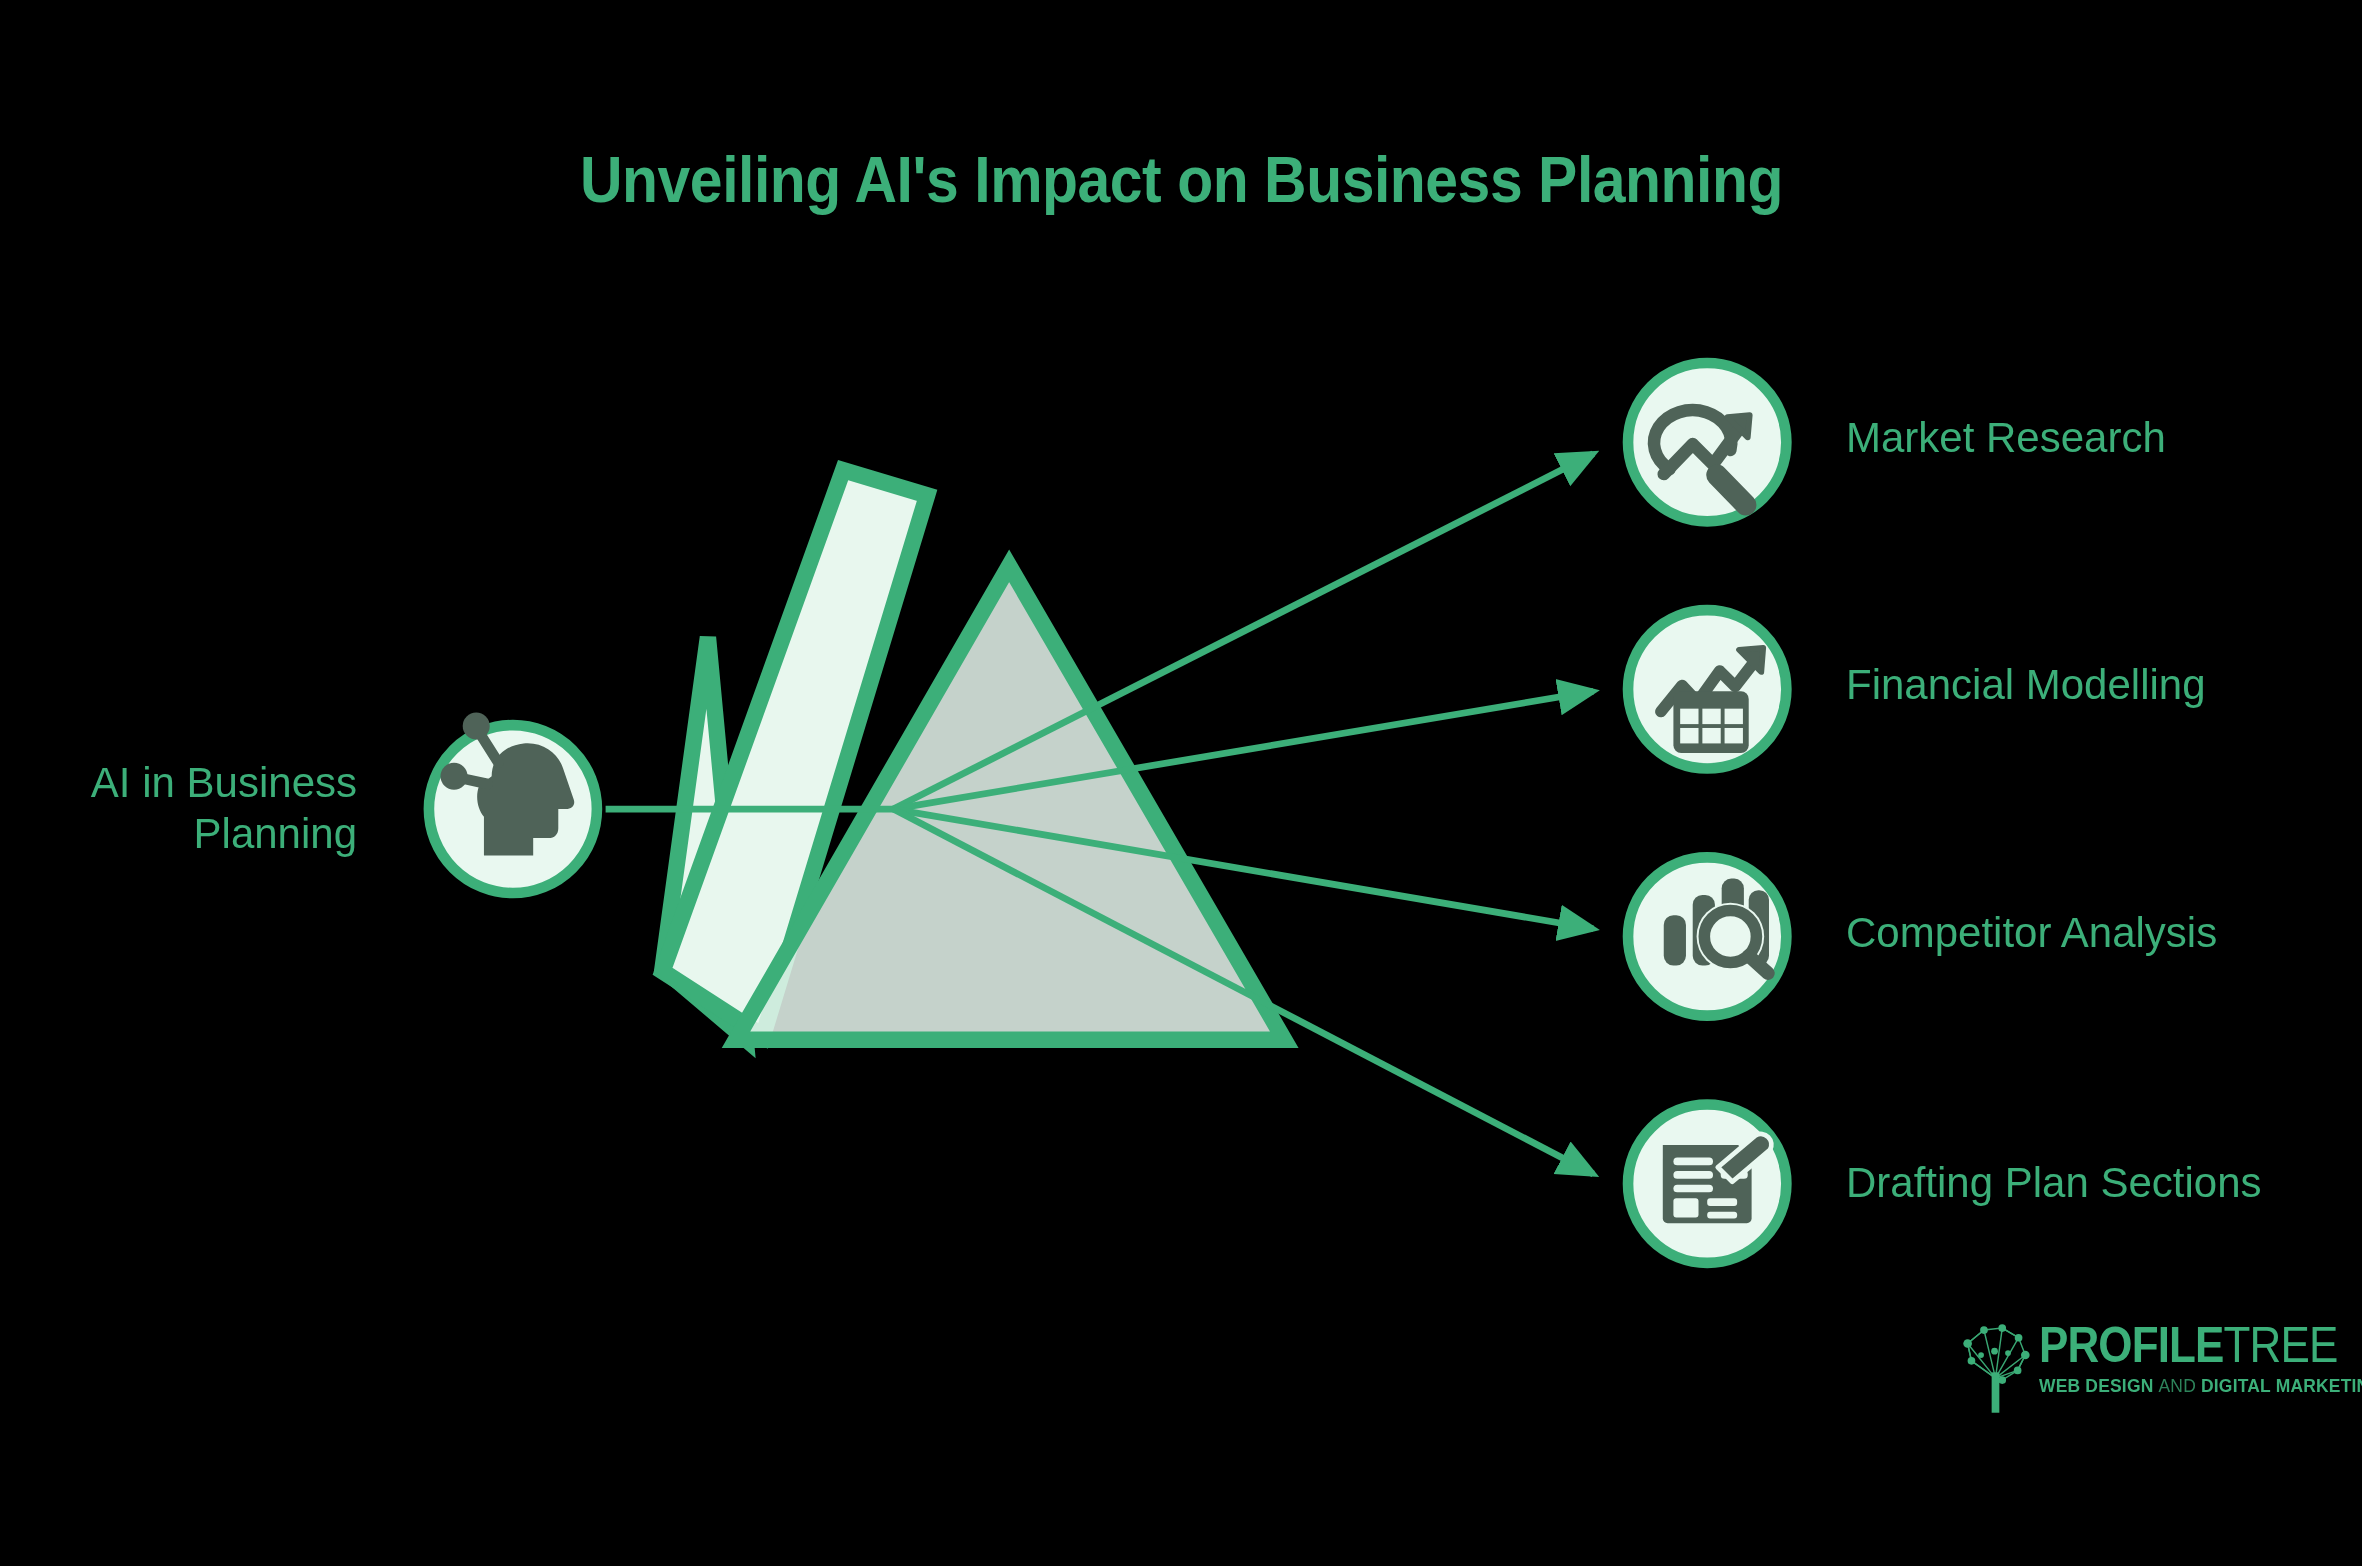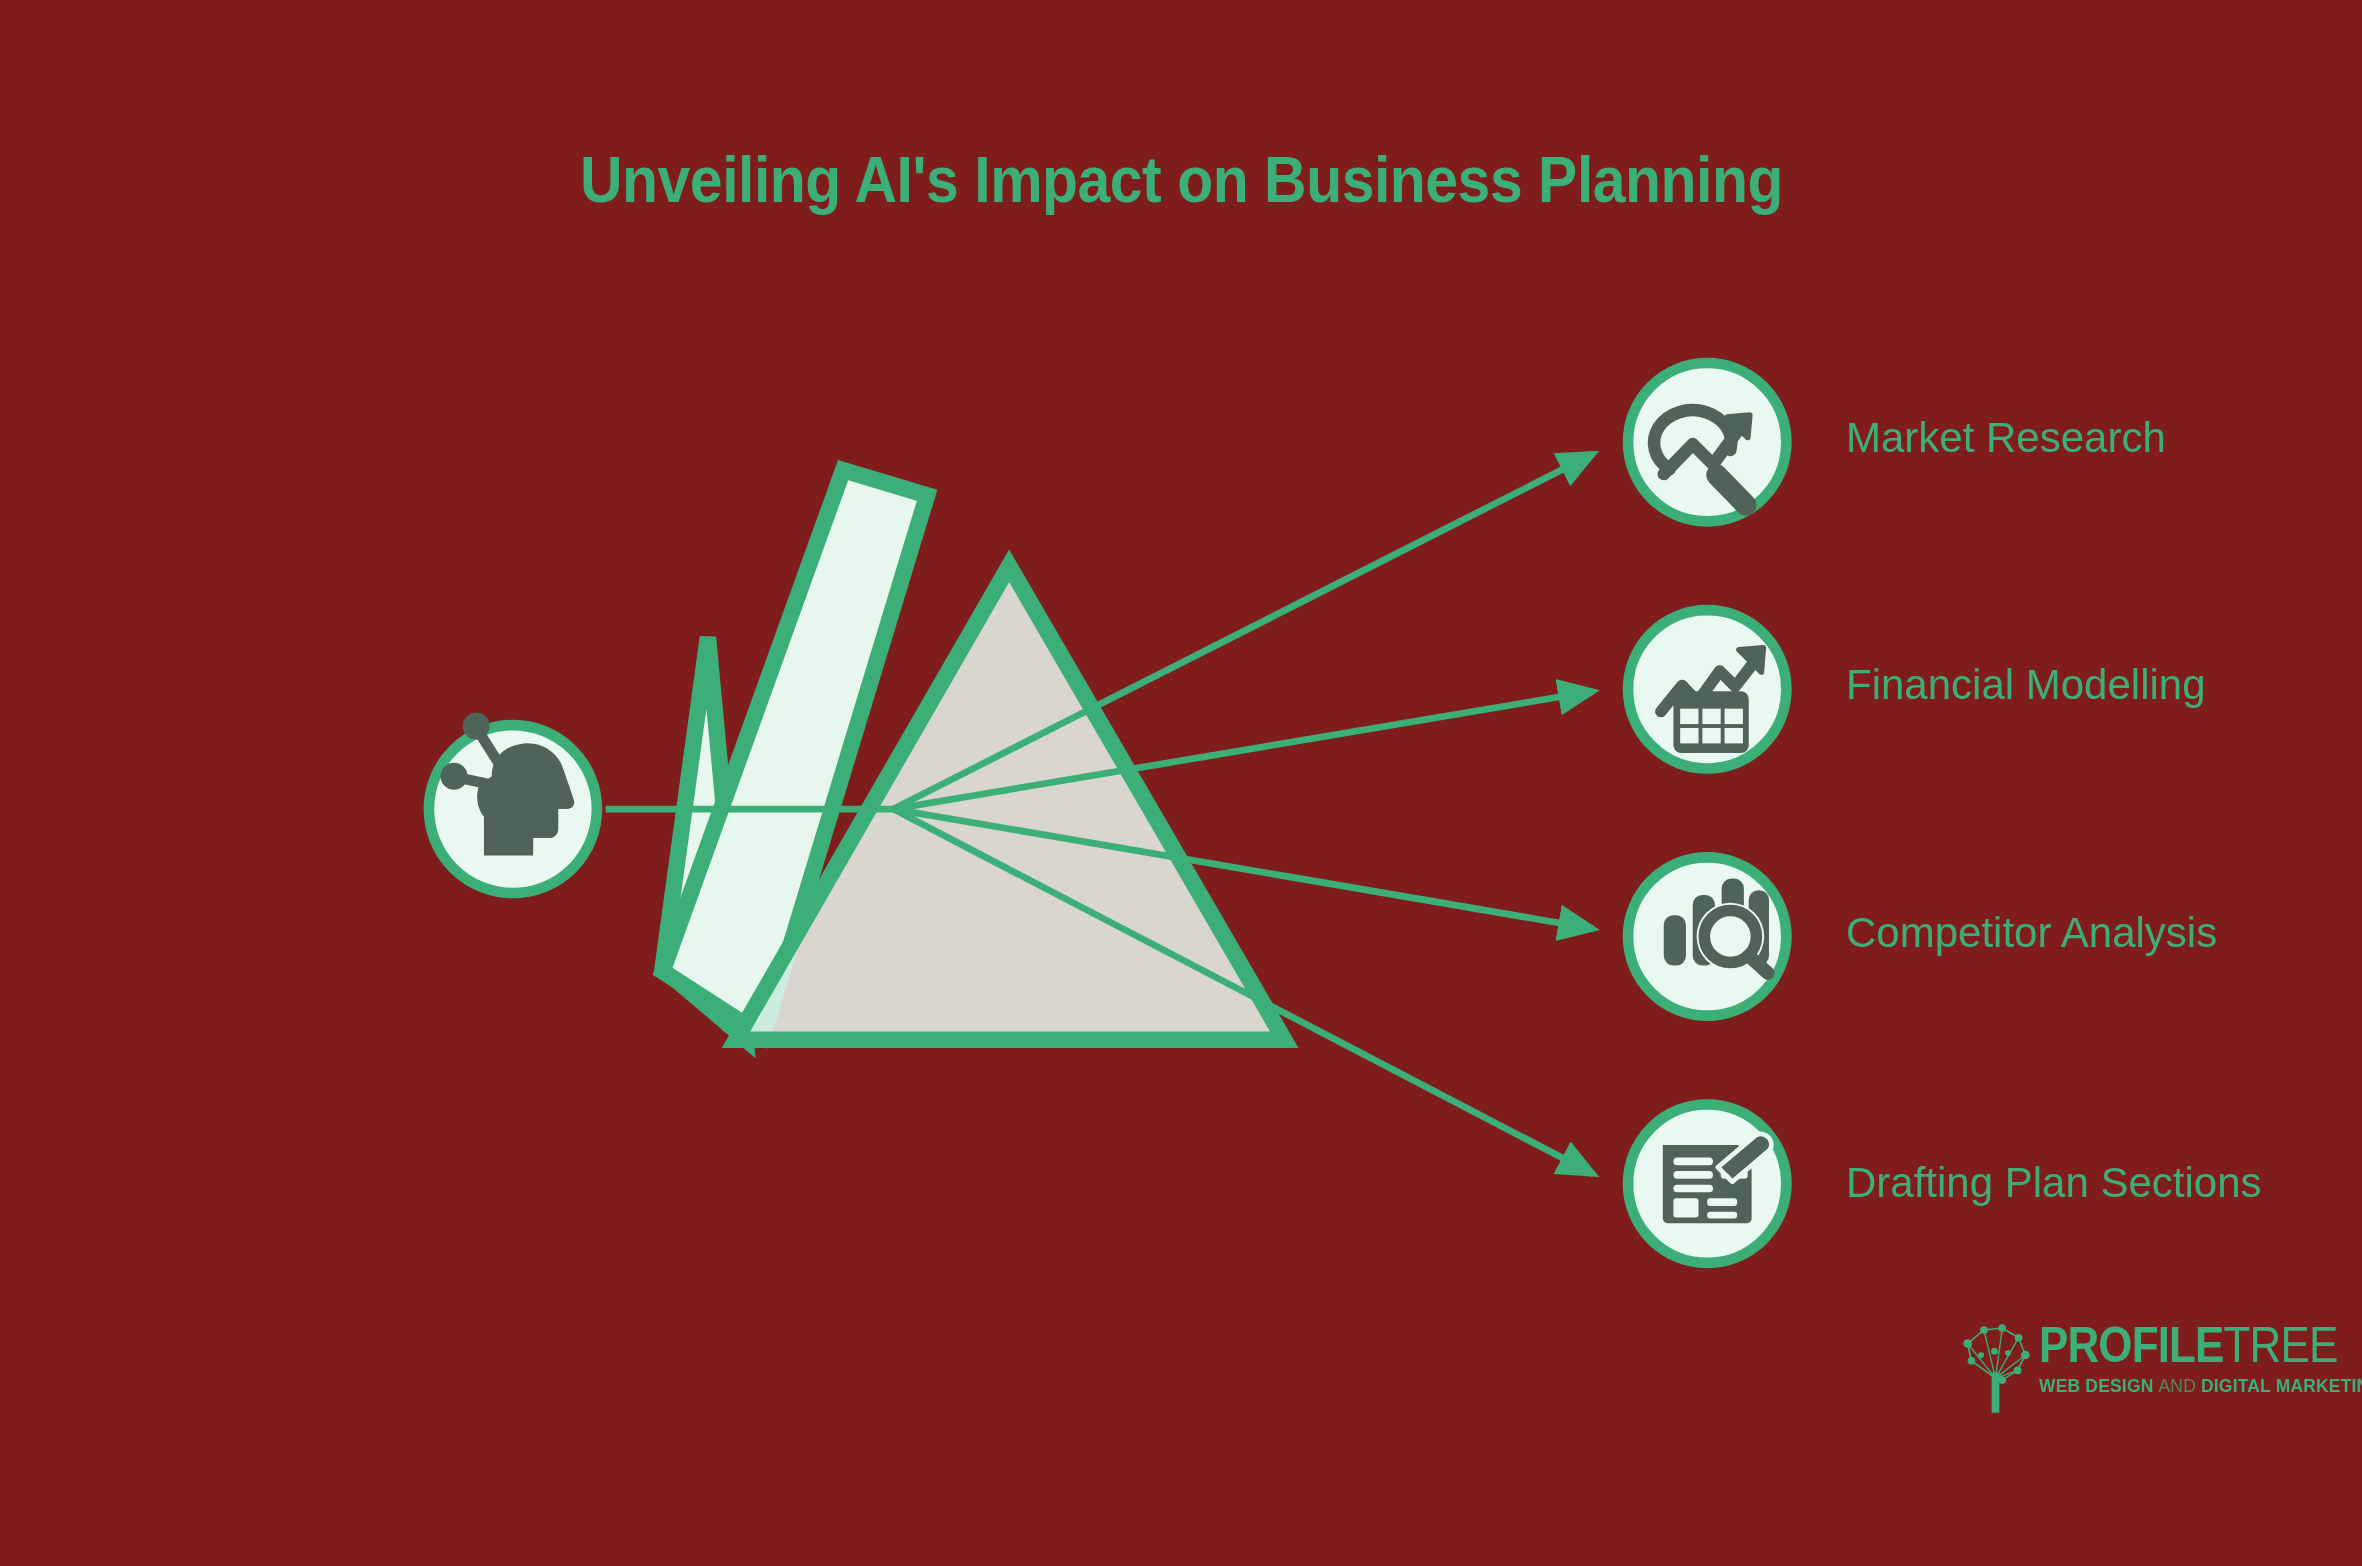--- a/index.html
+++ b/index.html
@@ -13,21 +13,21 @@
     height: 1566px;
     font-family: "Liberation Sans", sans-serif;
     overflow: hidden;
     position: relative;
   }
   #stage {
     position: absolute;
     left: 0; top: 0;
     width: 2363px;
     height: 1566px;
-    background: #7f1d1d;
+    background: #000000;
   }
   .page-title {
     position: absolute;
     left: 0;
     top: 143px;
     width: 2363px;
     text-align: center;
     color: #3CAF79;
     font-family: "Liberation Sans", sans-serif;
     font-weight: bold;
@@ -220,20 +220,22 @@
         <rect x="1768" y="1241" width="31" height="8" rx="3" fill="#E9F8F0"></rect>
         <rect x="1768" y="1255" width="31" height="7" rx="3" fill="#E9F8F0"></rect>
         <rect x="1782" y="1212" width="28" height="9" rx="4" fill="#E9F8F0"></rect>
 
         <path d="M 1779 1209 L 1818 1176 A 11 11 0 0 1 1833 1191 L 1794 1224 Z" fill="#4F6358" stroke="#E9F8F0" stroke-width="5" stroke-linejoin="round"></path>
       </g>
     </g>
 
   </svg>
 
+  <div class="node-label left-label">AI in Business
+Planning</div>
 
   <div class="node-label right-label rl1">Market Research</div>
   <div class="node-label right-label rl2">Financial Modelling</div>
   <div class="node-label right-label rl3">Competitor Analysis</div>
   <div class="node-label right-label rl4">Drafting Plan Sections</div>
 
   <div class="logo-wrap">
     <svg width="75" height="93" viewBox="0 0 78 96" style="position:absolute;left:0;top:1.9px;">
       <g stroke="#3CAF79" stroke-width="1.5" fill="none" opacity="0.95">
         <path d="M39 58 L14 40 L10 22 L27 8 L46 6 L63 16 L70 34 L62 50 L46 60 Z"></path>

